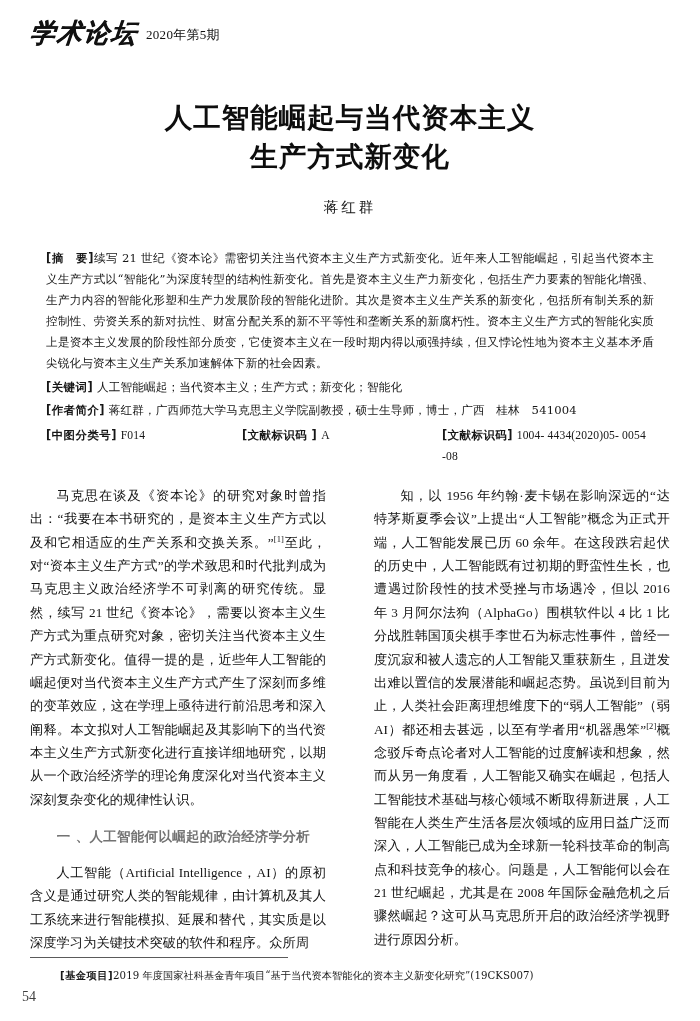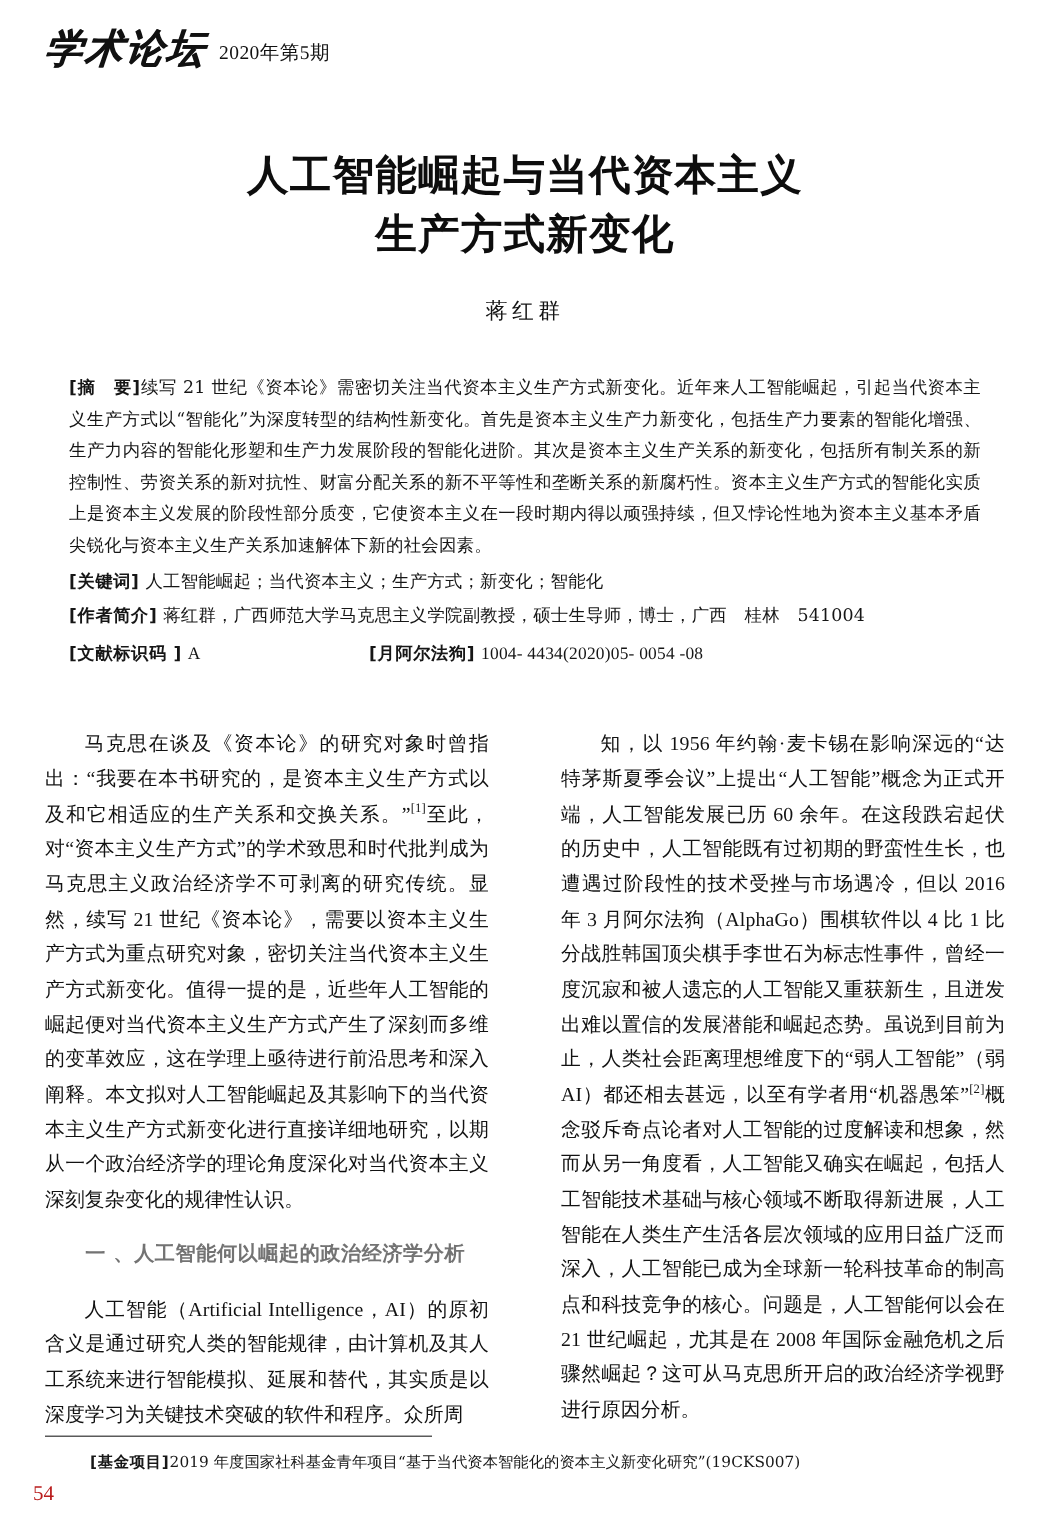--- a/index.html
+++ b/index.html
@@ -184,21 +184,21 @@
   .footnote .tag {
     font-size: 10.2px;
     padding-left: 14px;
   }
   .page-number {
     position: absolute;
     left: 22px;
     top: 989px;
     font-family: "Liberation Serif", serif;
     font-size: 14px;
-    color: #b91c1c;
+    color: #404040;
   }
 </style>
 </head>
 <body>
 
 <div class="page">
 
   <div class="masthead">
     <span class="masthead-logo">学术论坛</span>
     <span class="masthead-issue">2020年第5期</span>
@@ -213,22 +213,23 @@
   </div>
 
   <div class="meta-block">
     <p class="abstract-para"><span class="tag">[摘　要]</span><span class="meta-val">续写 21 世纪《资本论》需密切关注当代资本主义生产方式新变化。近年来人工智能崛起，引起当代资本主义生产方式以“智能化”为深度转型的结构性新变化。首先是资本主义生产力新变化，包括生产力要素的智能化增强、生产力内容的智能化形塑和生产力发展阶段的智能化进阶。其次是资本主义生产关系的新变化，包括所有制关系的新控制性、劳资关系的新对抗性、财富分配关系的新不平等性和垄断关系的新腐朽性。资本主义生产方式的智能化实质上是资本主义发展的阶段性部分质变，它使资本主义在一段时期内得以顽强持续，但又悖论性地为资本主义基本矛盾尖锐化与资本主义生产关系加速解体下新的社会因素。</span></p>
 
     <div class="meta-line"><span class="tag">[关键词]</span> <span class="meta-val">人工智能崛起；当代资本主义；生产方式；新变化；智能化</span></div>
 
     <div class="meta-line"><span class="tag">[作者简介]</span> <span class="meta-val">蒋红群，广西师范大学马克思主义学院副教授，硕士生导师，博士，广西　桂林　541004</span></div>
 
     <div class="meta-row-cls">
+      <span class="cell-a"><span class="tag">[中图分类号]</span> <span class="ser">F014</span></span>
       <span class="cell-b"><span class="tag">[文献标识码 ]</span> <span class="ser">A</span></span>
-      <span class="cell-c"><span class="tag">[月阿尔法狗]</span> <span class="ser">1004- 4434(2020)05- 0054 -08</span></span>
+      <span class="cell-c"><span class="tag">[文献标识码]</span> <span class="ser">1004- 4434(2020)05- 0054 -08</span></span>
     </div>
   </div>
 
   <div class="body-area">
 
     <div class="col">
       <p><span>马克思在谈及《资本论》的研究对象时曾指出：“我要在本书研究的，是资本主义生产方式以及和它相适应的生产关系和交换关系。”</span><sup class="ref">[1]</sup><span>至此，对“资本主义生产方式”的学术致思和时代批判成为马克思主义政治经济学不可剥离的研究传统。显然，续写 21 世纪《资本论》，需要以资本主义生产方式为重点研究对象，密切关注当代资本主义生产方式新变化。值得一提的是，近些年人工智能的崛起便对当代资本主义生产方式产生了深刻而多维的变革效应，这在学理上亟待进行前沿思考和深入阐释。本文拟对人工智能崛起及其影响下的当代资本主义生产方式新变化进行直接详细地研究，以期从一个政治经济学的理论角度深化对当代资本主义深刻复杂变化的规律性认识。</span></p>
 
       <div class="section-head">一 、人工智能何以崛起的政治经济学分析</div>
 

